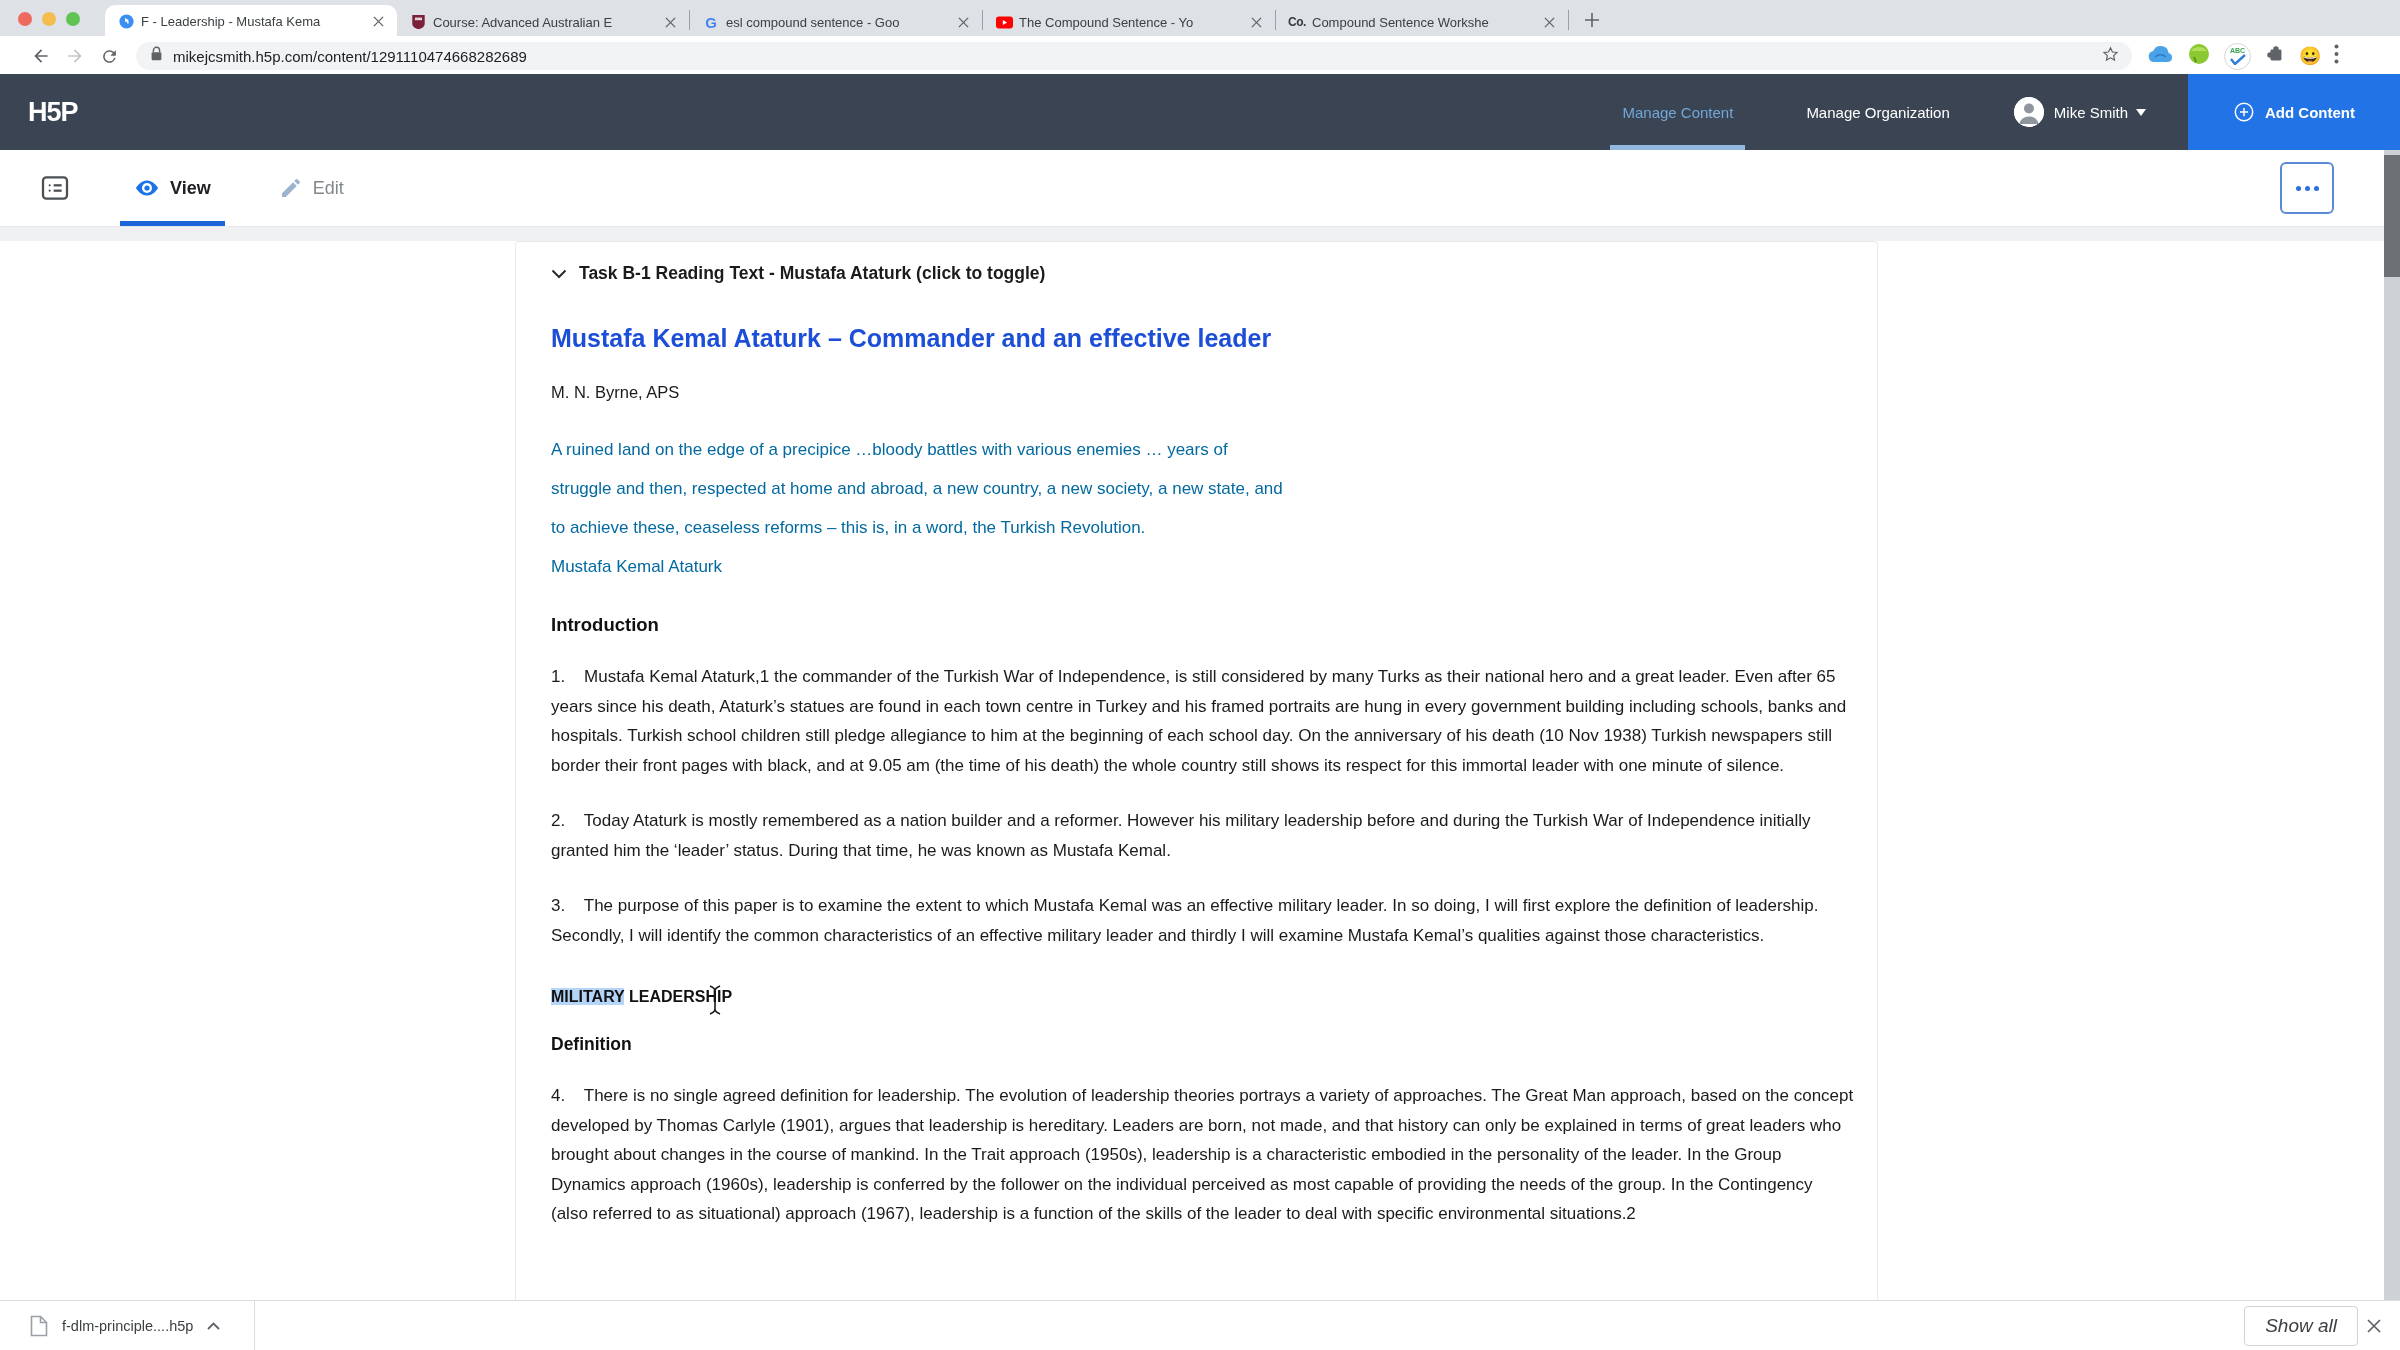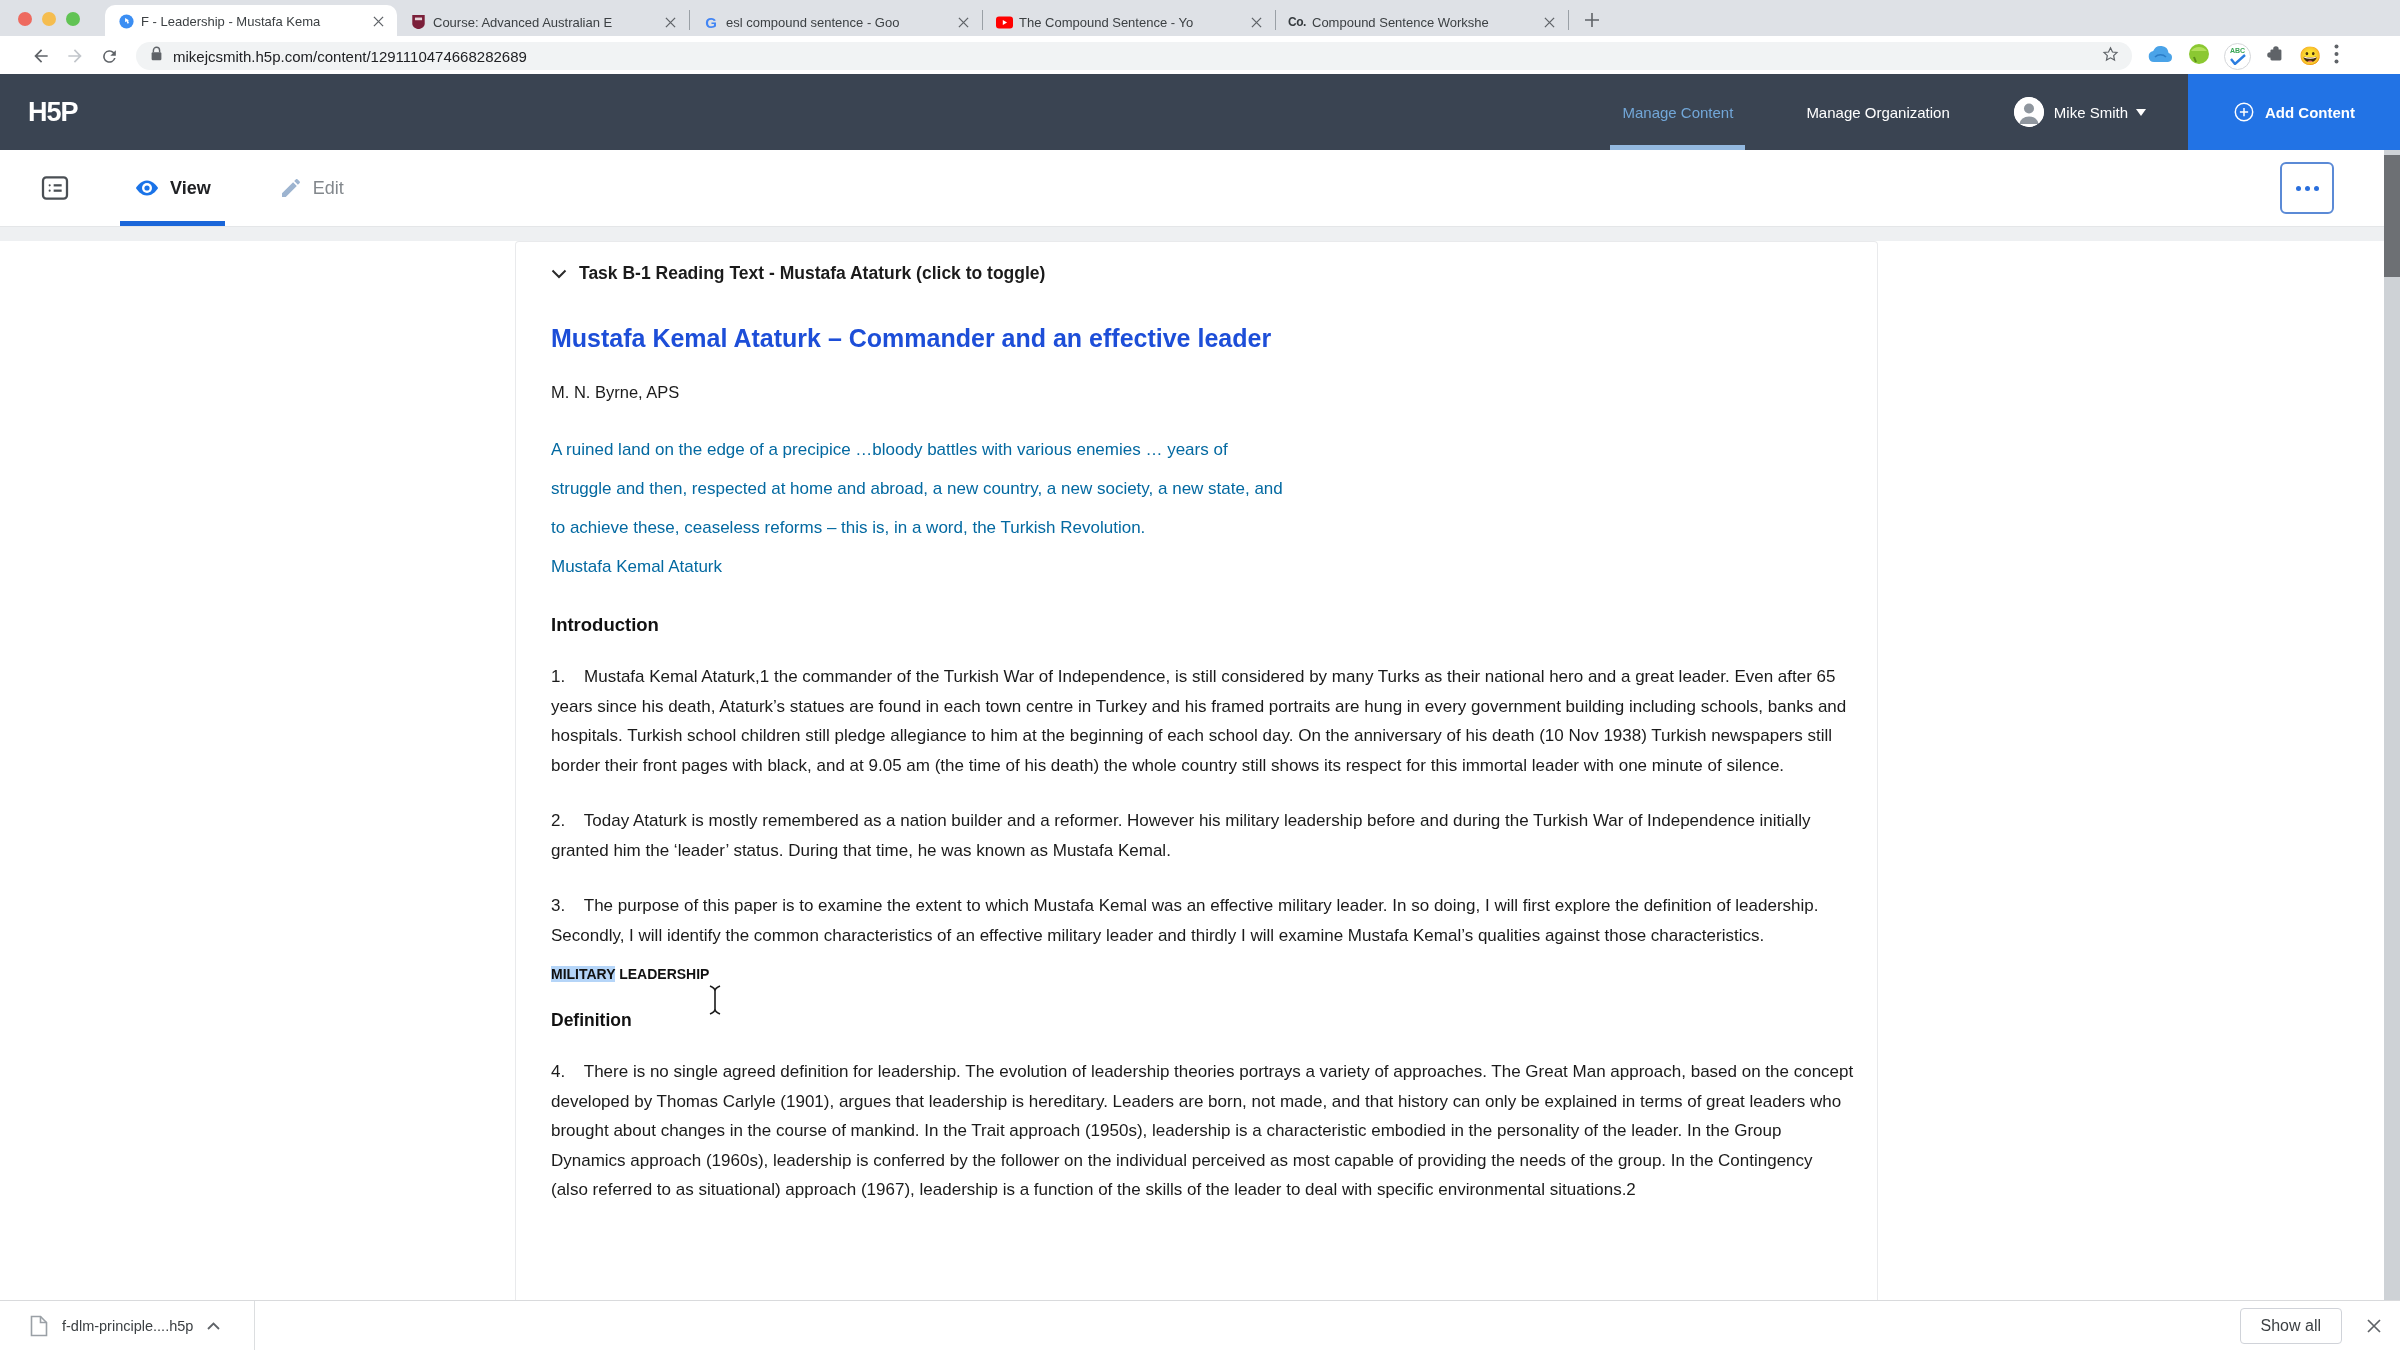--- a/index.html
+++ b/index.html
@@ -60,35 +60,35 @@
   .main { position:absolute; top:227px; left:0; right:0; bottom:50px; background:#fff; overflow:hidden; }
   .gray-strip { position:absolute; top:0; left:0; right:0; height:14px; background:#eef0f2; }
   .card { position:absolute; top:14px; left:515px; width:1363px; height:1120px; background:#fff; border:1px solid #e9eaec; border-bottom:none; border-radius:4px 4px 0 0; padding:21px 23px 0 35px; }
   .toggle-row { display:flex; align-items:center; gap:12px; }
   .toggle-title { font-size:17.5px; font-weight:bold; color:#1b1b1b; }
   .doc-h1 { margin-top:40px; font-size:25px; font-weight:bold; color:#1d4ed8; }
   .doc-author { margin-top:30px; font-size:16.5px; color:#1b1b1b; }
   .doc-quote { margin-top:28px; font-size:17px; line-height:39px; color:#0369a1; white-space:pre-wrap; }
   .doc-h2 { margin-top:28px; font-size:18.5px; font-weight:bold; color:#111; }
   .doc-p { margin-top:26px; font-size:17px; line-height:29.5px; color:#1b1b1b; white-space:pre-wrap; }
-  .doc-h2.military { margin-top:16px; font-size:14px; white-space:pre-wrap; }
+  .doc-h2.military { margin-top:38px; font-size:16px; white-space:pre-wrap; }
   .doc-h3 { margin-top:28px; font-size:17.5px; font-weight:bold; color:#111; }
   .hl { background:#b5d5f8; }
   .ibeam { position:absolute; left:708px; top:984px; z-index:30; }
 
   
   .scrollbar { position:absolute; top:150px; right:0; width:16px; height:1150px; background:#ced2d6; z-index:8; }
   .scroll-thumb { position:absolute; top:5px; left:0; width:16px; height:122px; background:#6d7074; }
 
   
   .dlbar { position:absolute; bottom:0; left:0; right:0; height:50px; background:#fff; border-top:1px solid #d9dadc; display:flex; align-items:center; z-index:9; }
   .dl-chip { display:flex; align-items:center; margin-left:30px; gap:14px; }
   .dl-name { font-size:14.5px; color:#3c4043; }
   .dl-sep { width:1px; height:50px; background:#dcdee0; margin-left:34px; }
-  .showall { margin-left:auto; margin-right:20px; padding:8px 20px; background:#fff; border:1px solid #d0d3d9; border-radius:4px; font-size:16px; color:#3c4043; cursor:pointer; }
+  .showall { margin-left:auto; margin-right:4px; padding:8px 20px; background:#fff; border:1px solid #d0d3d9; border-radius:4px; font-size:19px; color:#3c4043; cursor:pointer;font-style:italic; }
   .dl-close { margin-right:14px; width:24px; height:24px; display:flex; align-items:center; justify-content:center; }
 </style>
 </head>
 <body>
 
 <div class="stage">
 
   <div class="tabstrip">
     <div class="traffic">
       <span class="tl-red"></span>

